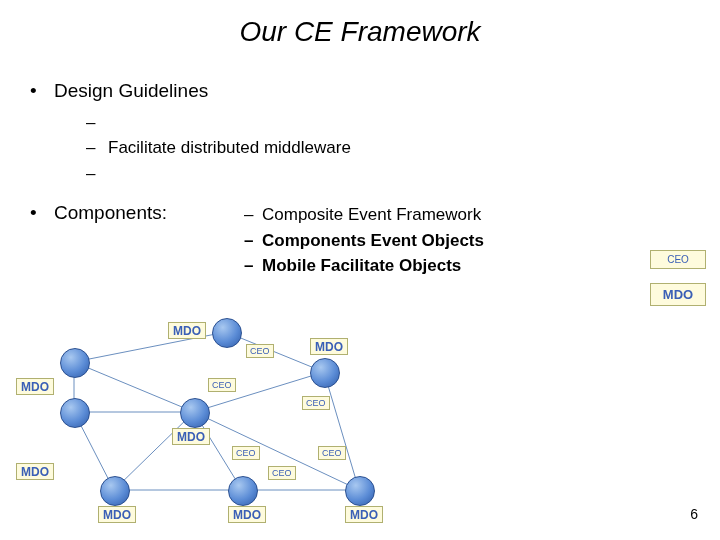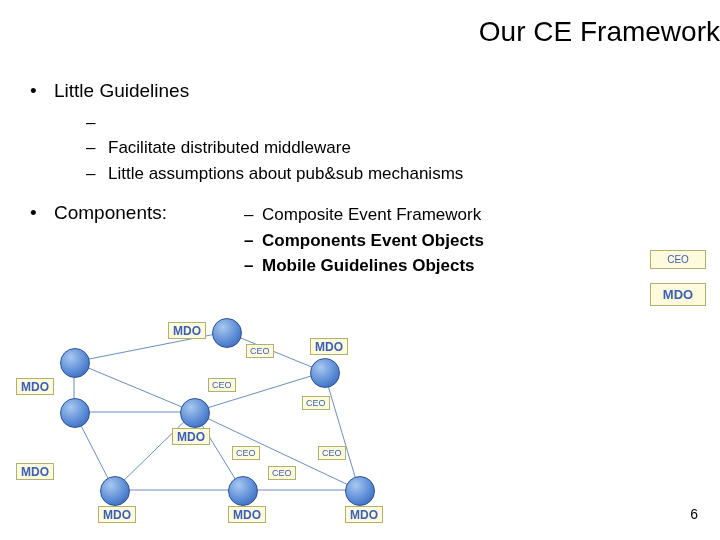--- a/index.html
+++ b/index.html
@@ -11,22 +11,23 @@
     font-family: "Segoe UI", "Verdana", "Tahoma", sans-serif;
     color: #000;
     position: relative;
     overflow: hidden;
   }
   .title {
     position: absolute;
     top: 16px;
     left: 0;
     width: 720px;
-    text-align: right;
+    text-align: center;
     font-size: 28px;
+    font-style: italic;
   }
   .title-underline {
     position: absolute;
     top: 53px;
     left: 220px;
     width: 240px;
     height: 9px;
     background: #aacde6;
     z-index: -1;
   }
@@ -136,52 +137,51 @@
 </style>
 </head>
 <body>
 
 <div class="title">Our CE Framework</div>
 <div class="title-underline"></div>
 
 <div class="body">
   <div class="bullet1">
     <span class="dot">•</span>
-    <span>Little Guidelines</span>
+    <span>Design Guidelines</span>
   </div>
   <div class="sub">
     <div class="sub-row">
         <span class="dash">–</span>
       </div>
     <div class="sub-row">
         <span class="dash">–</span>
         <span>Facilitate distributed middleware</span>
       </div>
     <div class="sub-row">
         <span class="dash">–</span>
-        <span>Little assumptions about pub&amp;sub mechanisms</span>
       </div>
   </div>
 
   <div class="bullet1 second-block">
     <span class="dot">•</span>
     <div class="comp-row">
       <span class="comp-label">Components:</span>
       <div class="comp-subs">
         <div class="comp-sub-row">
             <span class="dash">–</span>
             <span>Composite Event Framework</span>
           </div>
         <div class="comp-sub-row bold">
             <span class="dash">–</span>
             <span>Components Event Objects</span>
           </div>
         <div class="comp-sub-row bold">
             <span class="dash">–</span>
-            <span>Mobile Guidelines Objects</span>
+            <span>Mobile Facilitate Objects</span>
           </div>
       </div>
     </div>
   </div>
 </div>
 
 <div class="legend">
   <div class="legend-block legend-ceo">CEO</div>
   <div class="legend-block legend-mdo">MDO</div>
 </div>

